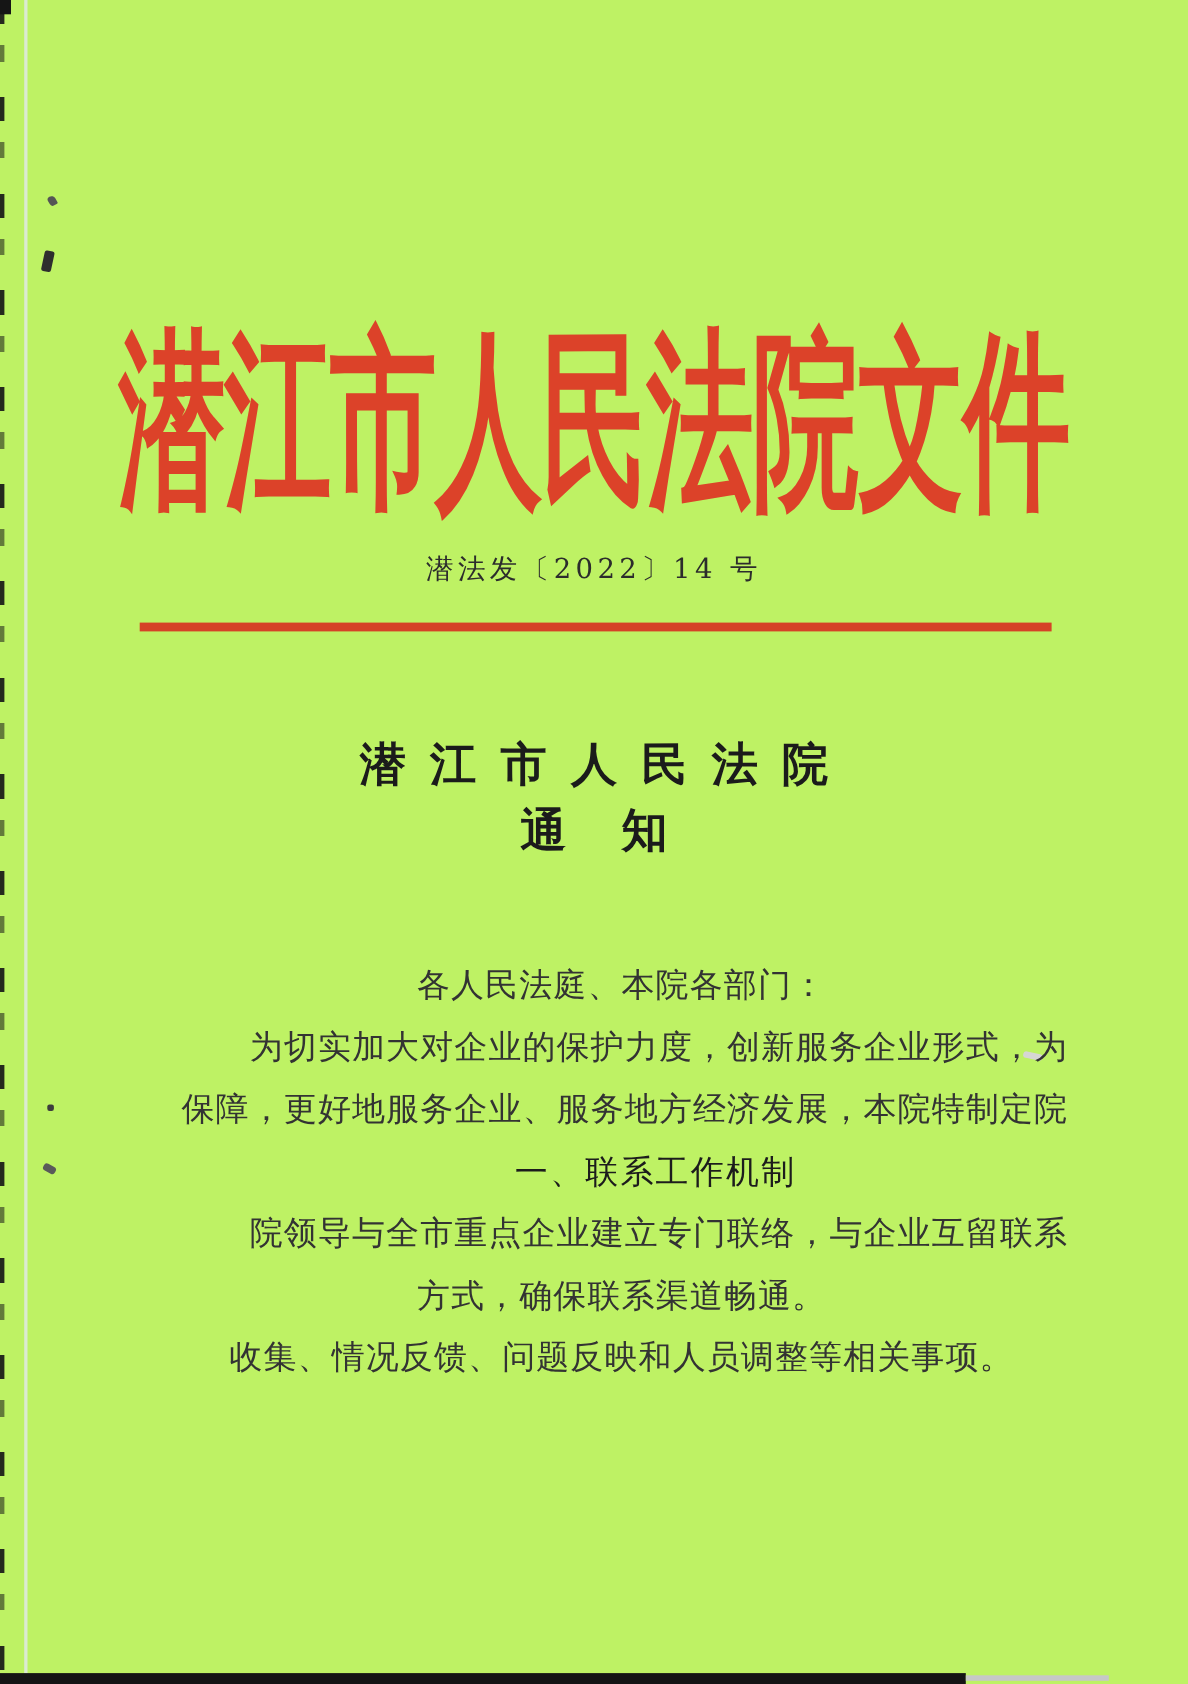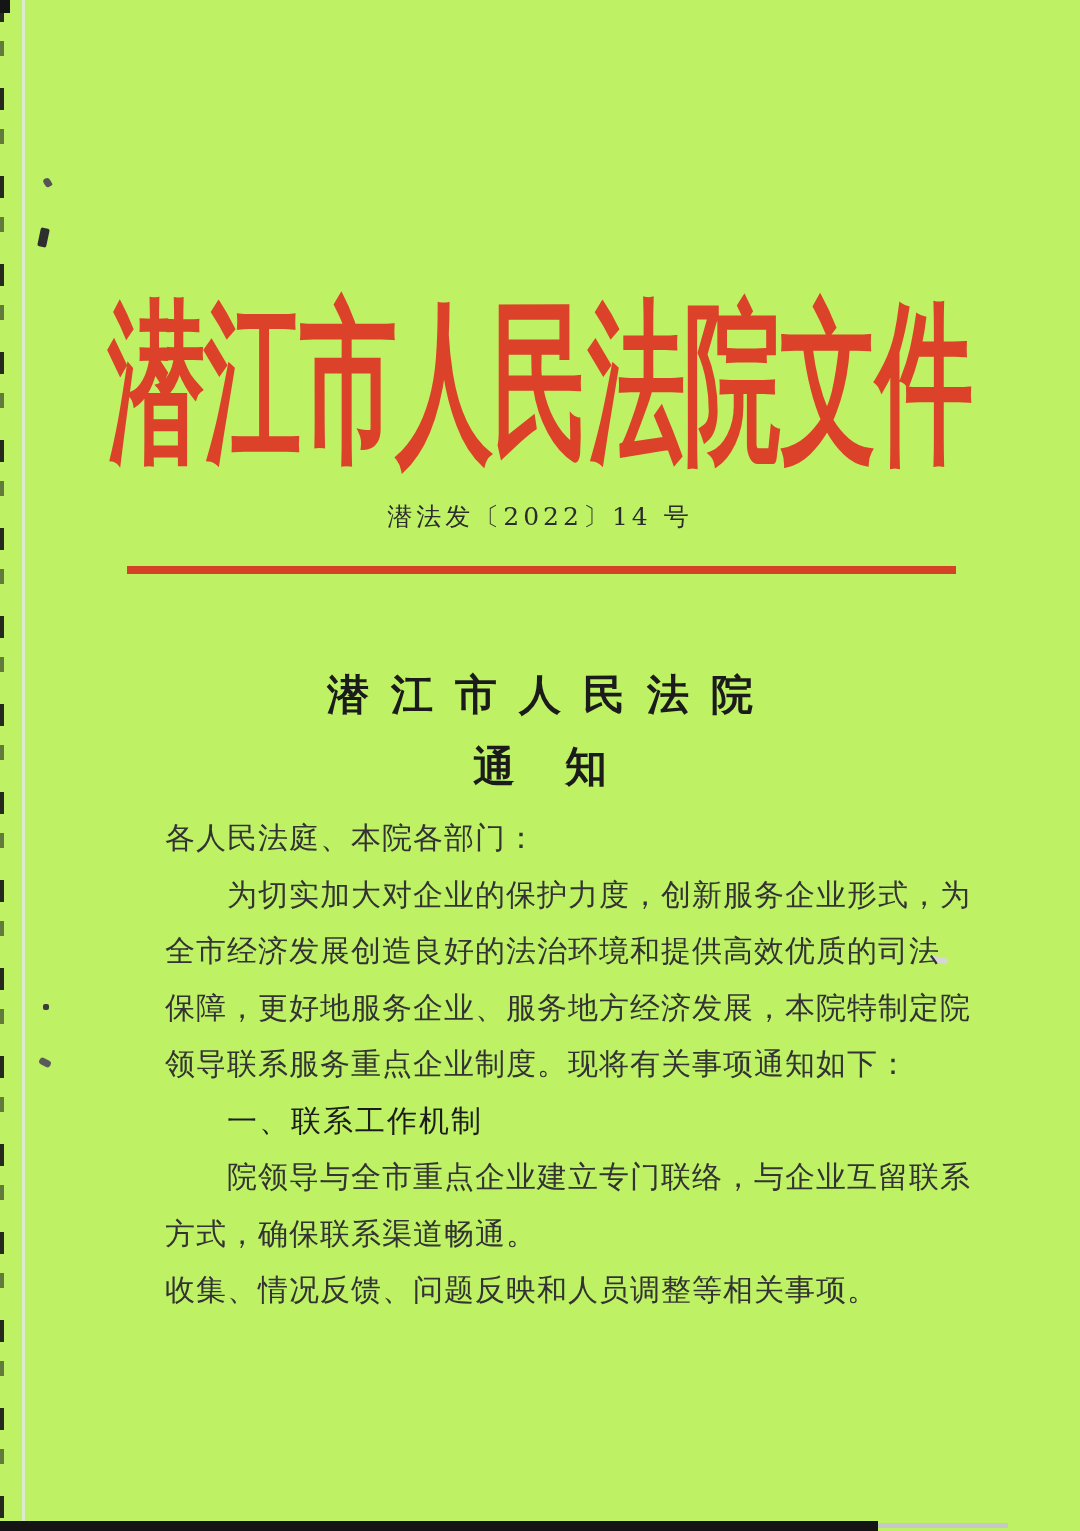--- a/index.html
+++ b/index.html
@@ -45,24 +45,24 @@
     position: absolute; top: 500px; left: 0; width: 100%;
     text-align: center; font-size: 25px; letter-spacing: 4px; color: #2c2c2c;
   }
   .red-line { position: absolute; top: 566px; left: 127px; width: 829px; height: 8px; }
 
   
   .notice-title { position: absolute; top: 666px; left: 0; width: 100%; text-align: center; color: #1b1b1b; }
   .nt-line { font-weight: 700; white-space: nowrap; }
   .nt1 { font-size: 42px; letter-spacing: 22px; padding-left: 22px; line-height: 58px; }
   .nt2 { font-size: 41px; letter-spacing: 0.5px; line-height: 62px; }
-  .nt3 { font-size: 42px; letter-spacing: 50px; padding-left: 50px; line-height: 62px; margin-top: 12px; }
+  .nt3 { font-size: 42px; letter-spacing: 50px; padding-left: 50px; line-height: 62px; margin-top: 0px; }
 
   
-  .body-block { position: absolute; left: 165px; top: 810px; width: 800px; color: #333; }
+  .body-block { position: absolute; left: 165px; top: 868px; width: 800px; color: #333; text-align: center; }
   .bline {
     height: 56.5px; line-height: 56.5px;
     font-size: 30px; letter-spacing: 1px; white-space: nowrap;
   }
   .bline.indent { padding-left: 62px; }
   .bline.heading {
     font-weight: 400; color: #1c1c1c;
     font-family: "DejaVu Sans", "Liberation Sans", sans-serif;
     letter-spacing: 2px;
   }
@@ -90,22 +90,20 @@
   <div class="red-line" style="background: rgb(213, 67, 39);"></div>
 
   <div class="notice-title" style="color: rgb(27, 27, 27);">
     <div class="nt-line nt1">潜江市人民法院</div>
     <div class="nt-line nt3">通知</div>
   </div>
 
   <div class="body-block">
     <div class="bline">各人民法庭、本院各部门：</div>
     <div class="bline indent">为切实加大对企业的保护力度，创新服务企业形式，为</div>
-    <div class="bline">全市经济发展创造良好的法治环境和提供高效优质的司法</div>
     <div class="bline">保障，更好地服务企业、服务地方经济发展，本院特制定院</div>
-    <div class="bline">领导联系服务重点企业制度。现将有关事项通知如下：</div>
     <div class="bline indent heading">一、联系工作机制</div>
     <div class="bline indent">院领导与全市重点企业建立专门联络，与企业互留联系</div>
     <div class="bline">方式，确保联系渠道畅通。</div>
     <div class="bline">收集、情况反馈、问题反映和人员调整等相关事项。</div>
   </div>
 
 </div>
 
 </body></html>

